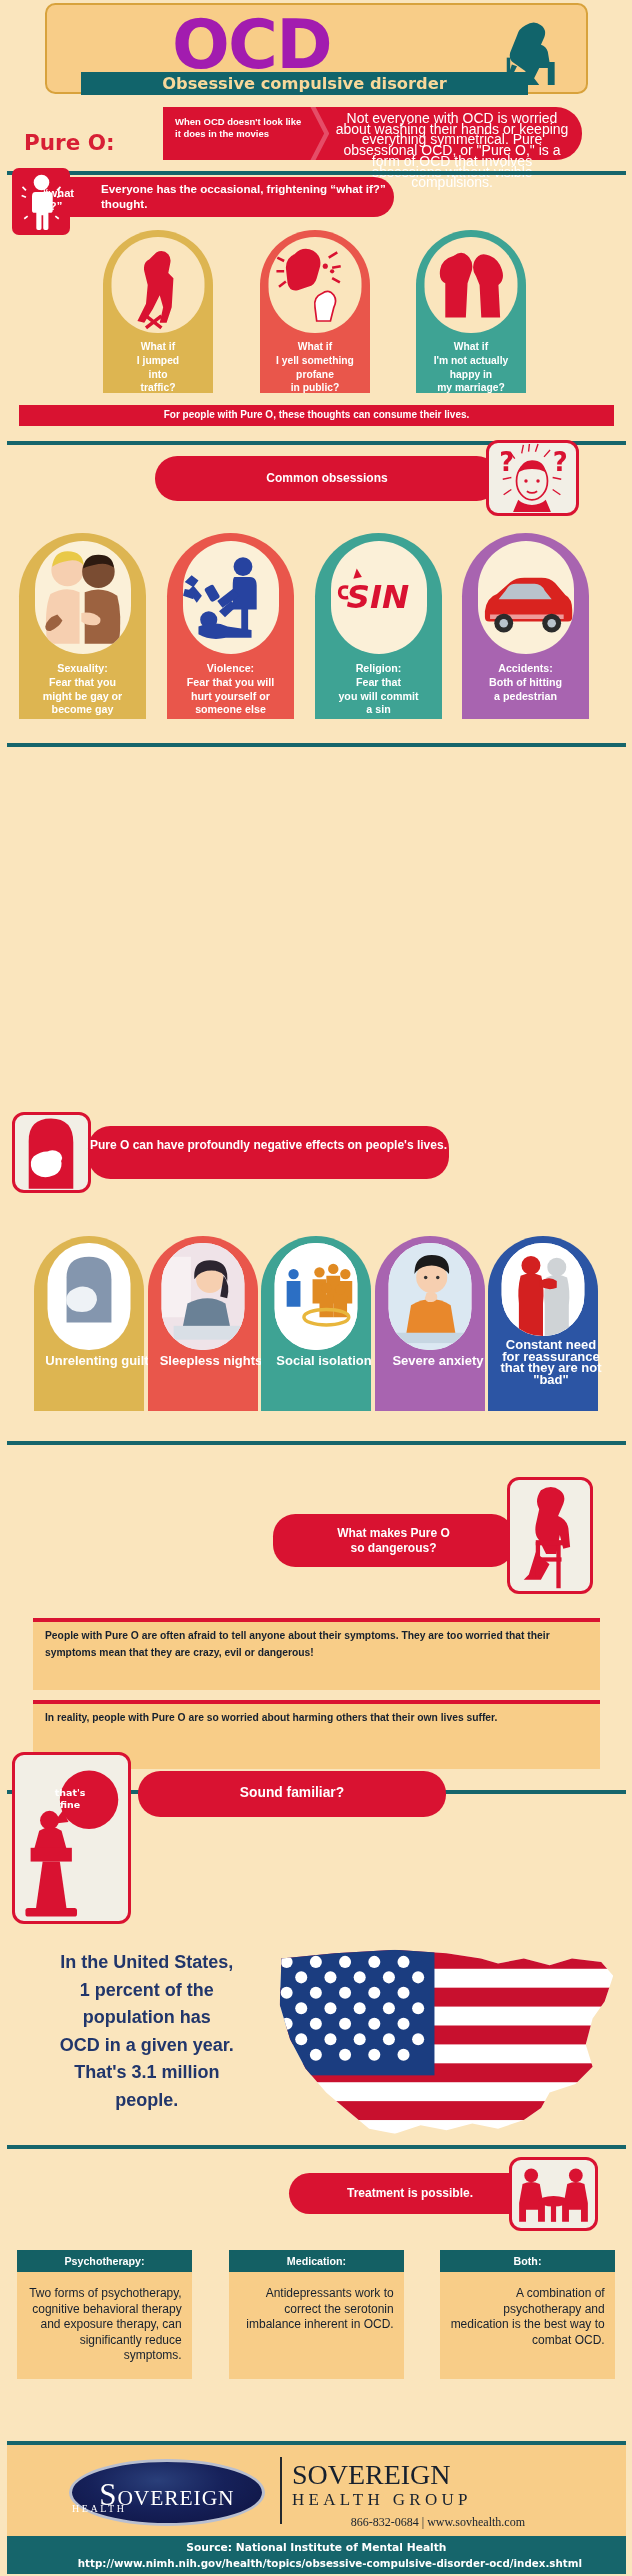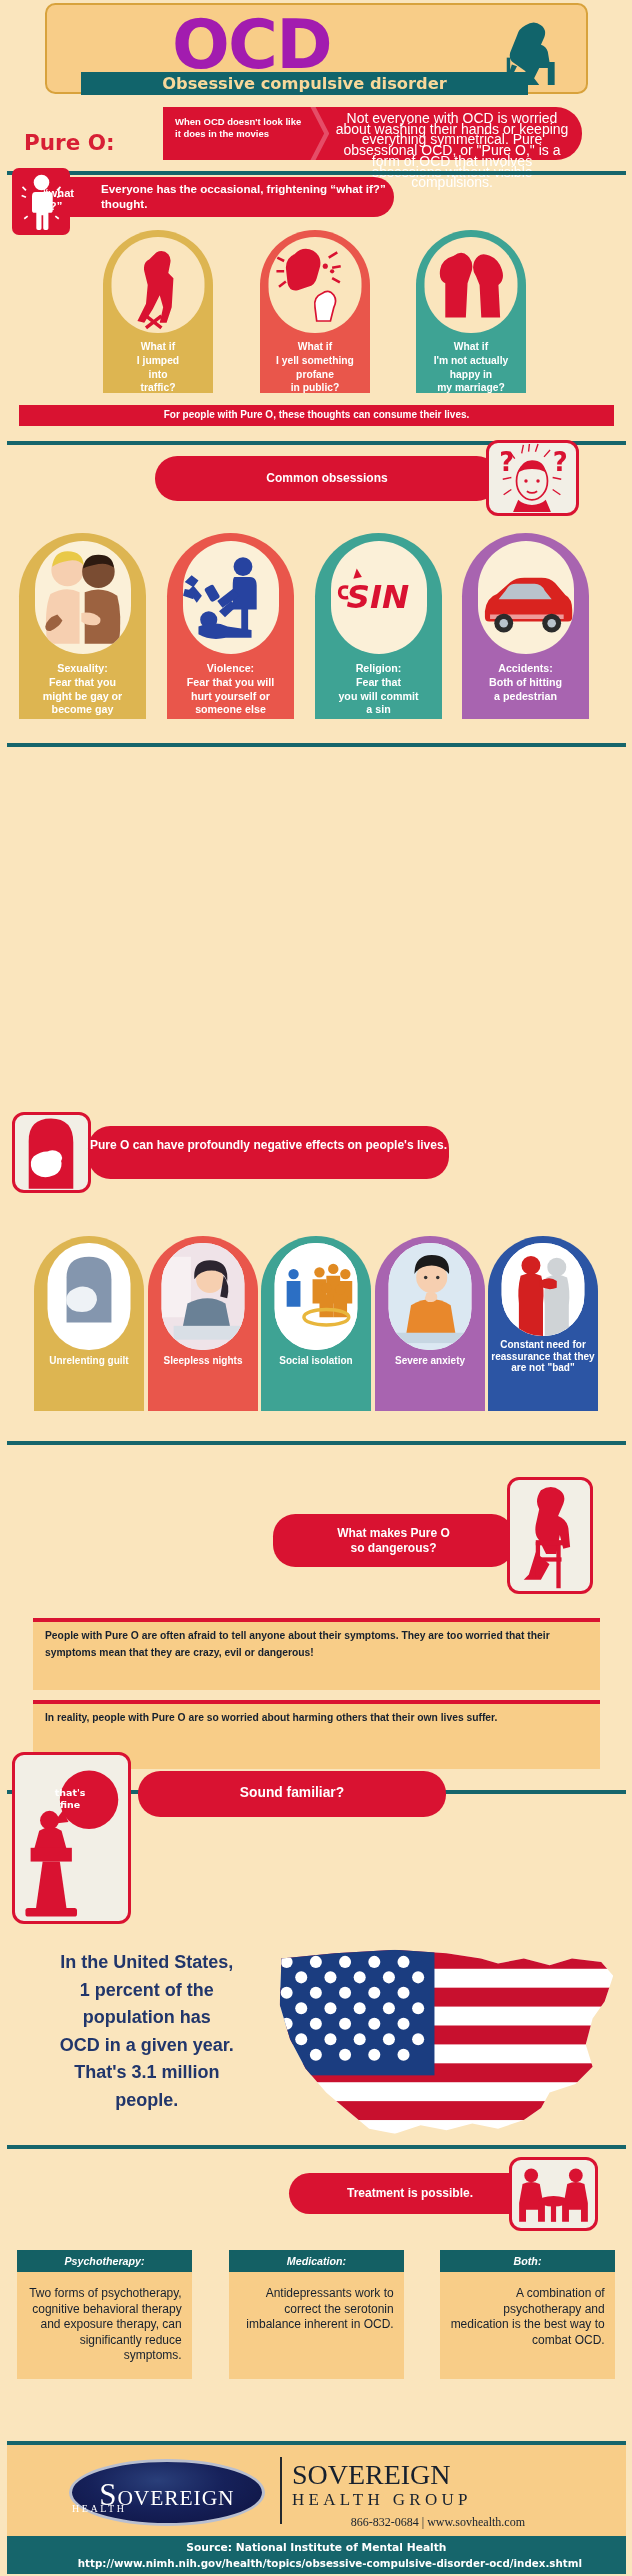--- a/index.html
+++ b/index.html
@@ -131,22 +131,22 @@
     color: #fff; font-size: 10.7px; font-weight: bold; line-height: 13.8px;
   }
 
   
   .card5 { position: absolute; width: 110px; border-radius: 55px 55px 0 0; }
   .card5 .oval {
     position: absolute; left: 50%; transform: translateX(-50%); top: 6.9px;
     width: 83px; height: 107px; background: #fff; border-radius: 41px; overflow: hidden;
   }
   .card5 .lbl {
-    position: absolute; left: 0; top: 119px; width: 100%; text-align: center;
-    color: #fff; font-size: 10px; font-weight: bold; line-height: 11.6px;
+    position: absolute; left: 8px; top: 119px; width: 100%; text-align: center;
+    color: #fff; font-size: 13px; font-weight: bold; line-height: 11.6px;
   }
 
   
   .factbox { position: absolute; background: #f8cd88; }
   .factbox .topline { position: absolute; left: 0; top: 0; width: 100%; height: 4.3px; background: #d91231; }
   .factbox p {
     color: #16202e; font-size: 10.3px; font-weight: bold; line-height: 16.3px;
     padding: 10.3px 12px 0 12px;
   }
 
@@ -154,21 +154,21 @@
   .usstat {
     position: absolute; left: 22.3px; top: 1949px; width: 249px;
     color: #21366b; font-size: 18px; font-weight: bold; line-height: 27.5px;
     text-align: center;
   }
 
   
   .tcol { position: absolute; width: 175px; }
   .tcol .th {
     background: #146064; color: #fff; font-size: 10.7px; font-weight: bold;
-    text-align: center; line-height: 22.3px; height: 22.3px; font-style: italic;
+    text-align: center; line-height: 22.3px; height: 22.3px;
   }
   .tcol .td {
     background: #f8cd88; color: #16202e; font-size: 12px; line-height: 15.5px;
     text-align: right; padding: 13.8px 10.3px; height: 107px;
   }
 
   
   .footer-logo-band {
     position: absolute; left: 6.9px; top: 2441px; width: 619px; height: 95px;
     background: #f8cd88; border-top: 4.3px solid #16656b;

